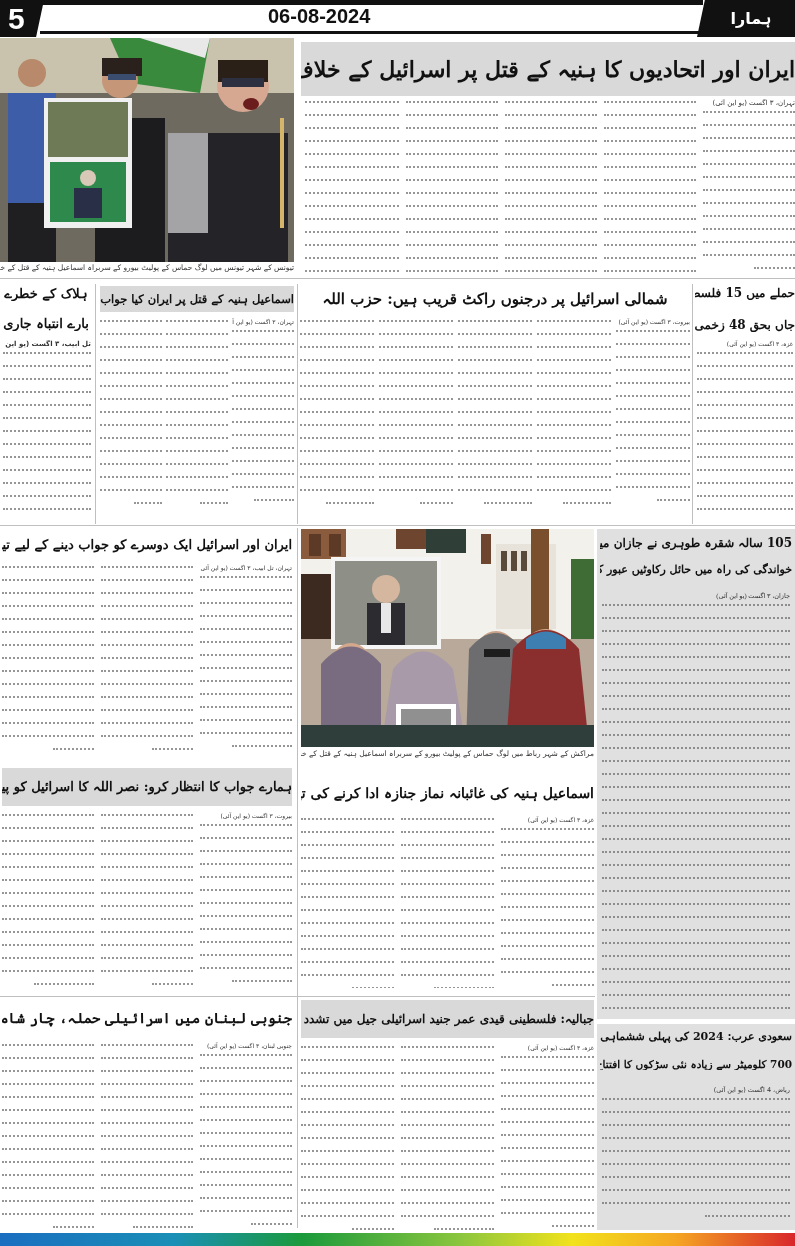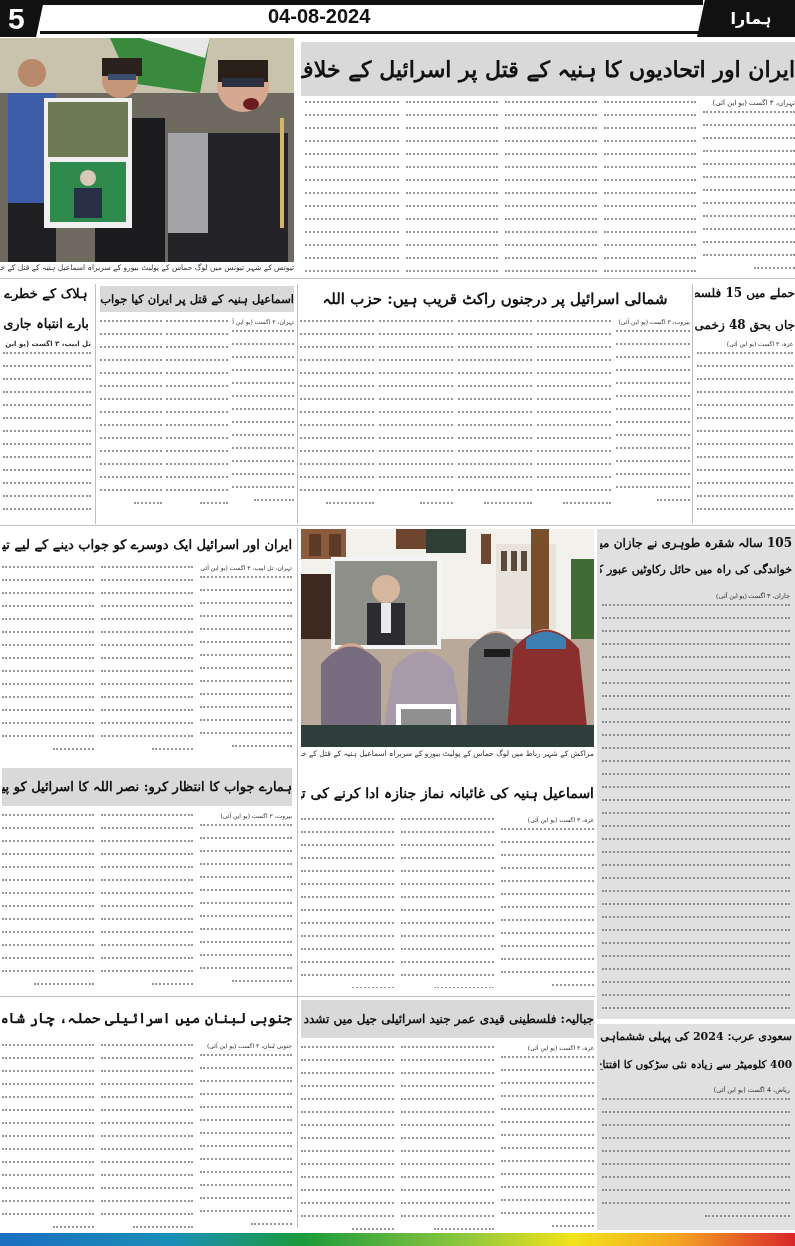--- a/index.html
+++ b/index.html
@@ -38,21 +38,21 @@
   .rainbow { position: absolute; left: 0; top: 1233px; width: 795px; height: 13px;
     background: linear-gradient(90deg, #1a6ec0 0%, #1a8fb6 22%, #1b9a3c 38%, #8cc63e 58%, #f2e21c 72%, #f5a623 85%, #d8262b 100%); }
 </style>
 </head>
 <body>
 
 <div class="masthead">
   <div class="topline"></div>
   <div class="botline"></div>
   <div class="page-no">5</div>
-  <div class="issue-date">04-08-2024</div>
+  <div class="issue-date">06-08-2024</div>
   <div class="logo">ہمارا مقصد</div>
 </div>
 
 <div class="photo" style="left:0;top:38px;width:294px;height:224px;">
   <svg width="294" height="224" viewBox="0 0 294 224">
     <rect width="294" height="224" fill="#8d8a7e"></rect>
     <rect x="0" y="0" width="294" height="60" fill="#c9c3ad"></rect>
     <polygon points="110,0 210,0 200,55 130,45" fill="#3a8a3e"></polygon>
     <polygon points="140,0 210,0 205,20" fill="#e8e8e8"></polygon>
     <rect x="0" y="55" width="294" height="169" fill="#6e6a60"></rect>
@@ -769,21 +769,21 @@
         <div class="line"></div>
         <div class="line"></div>
         <div class="line"></div>
         <div class="line half"></div>
       </div>
     </div>
 </div>
 
 <div class="grey-panel" style="left:597px;top:1024px;width:198px;height:206px;"></div>
 <div class="headline" style="left:600px;top:1030px;width:192px;font-size:11px;">سعودی عرب: 2024 کی پہلی ششماہی میں</div>
-<div class="headline" style="left:600px;top:1058px;width:192px;font-size:10.5px;">400 کلومیٹر سے زیادہ نئی سڑکوں کا افتتاح</div>
+<div class="headline" style="left:600px;top:1058px;width:192px;font-size:10.5px;">700 کلومیٹر سے زیادہ نئی سڑکوں کا افتتاح</div>
 <div class="body-text" style="left:602px;top:1086px;width:188px;height:140px;">
   <div class="col" style="right:0;width:188px;">
     <div class="dateline" style="right:0;top:0;font-size:6.5px;">ریاض، 4 اگست (یو این آئی)</div>
     <div style="padding-top:12px;">
         <div class="line"></div>
         <div class="line"></div>
         <div class="line"></div>
         <div class="line"></div>
         <div class="line"></div>
         <div class="line"></div>

